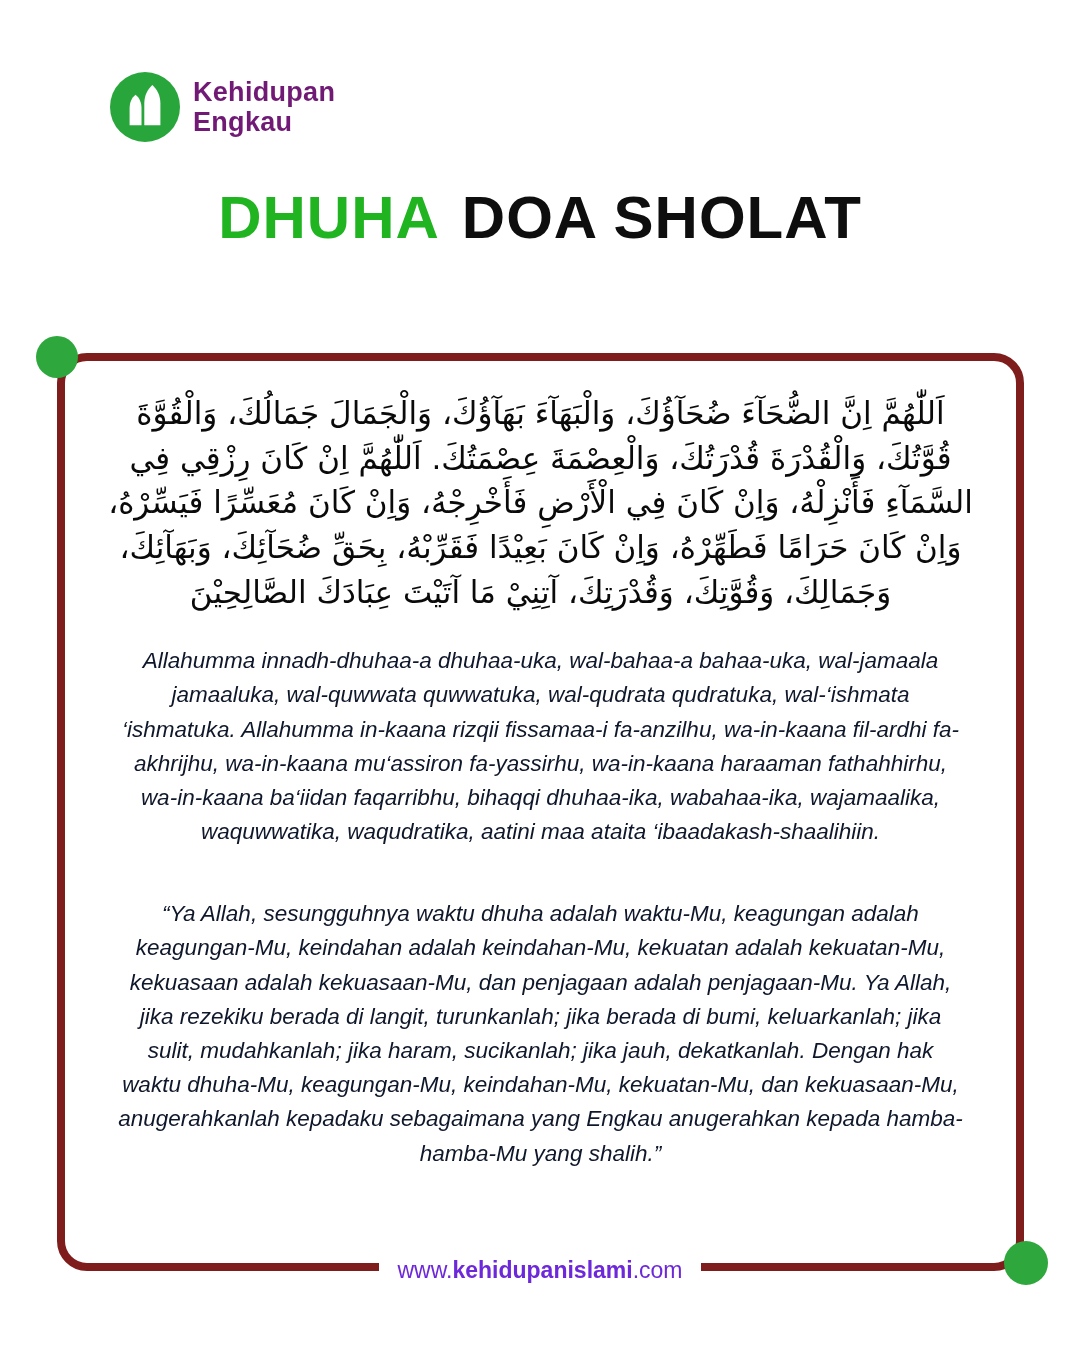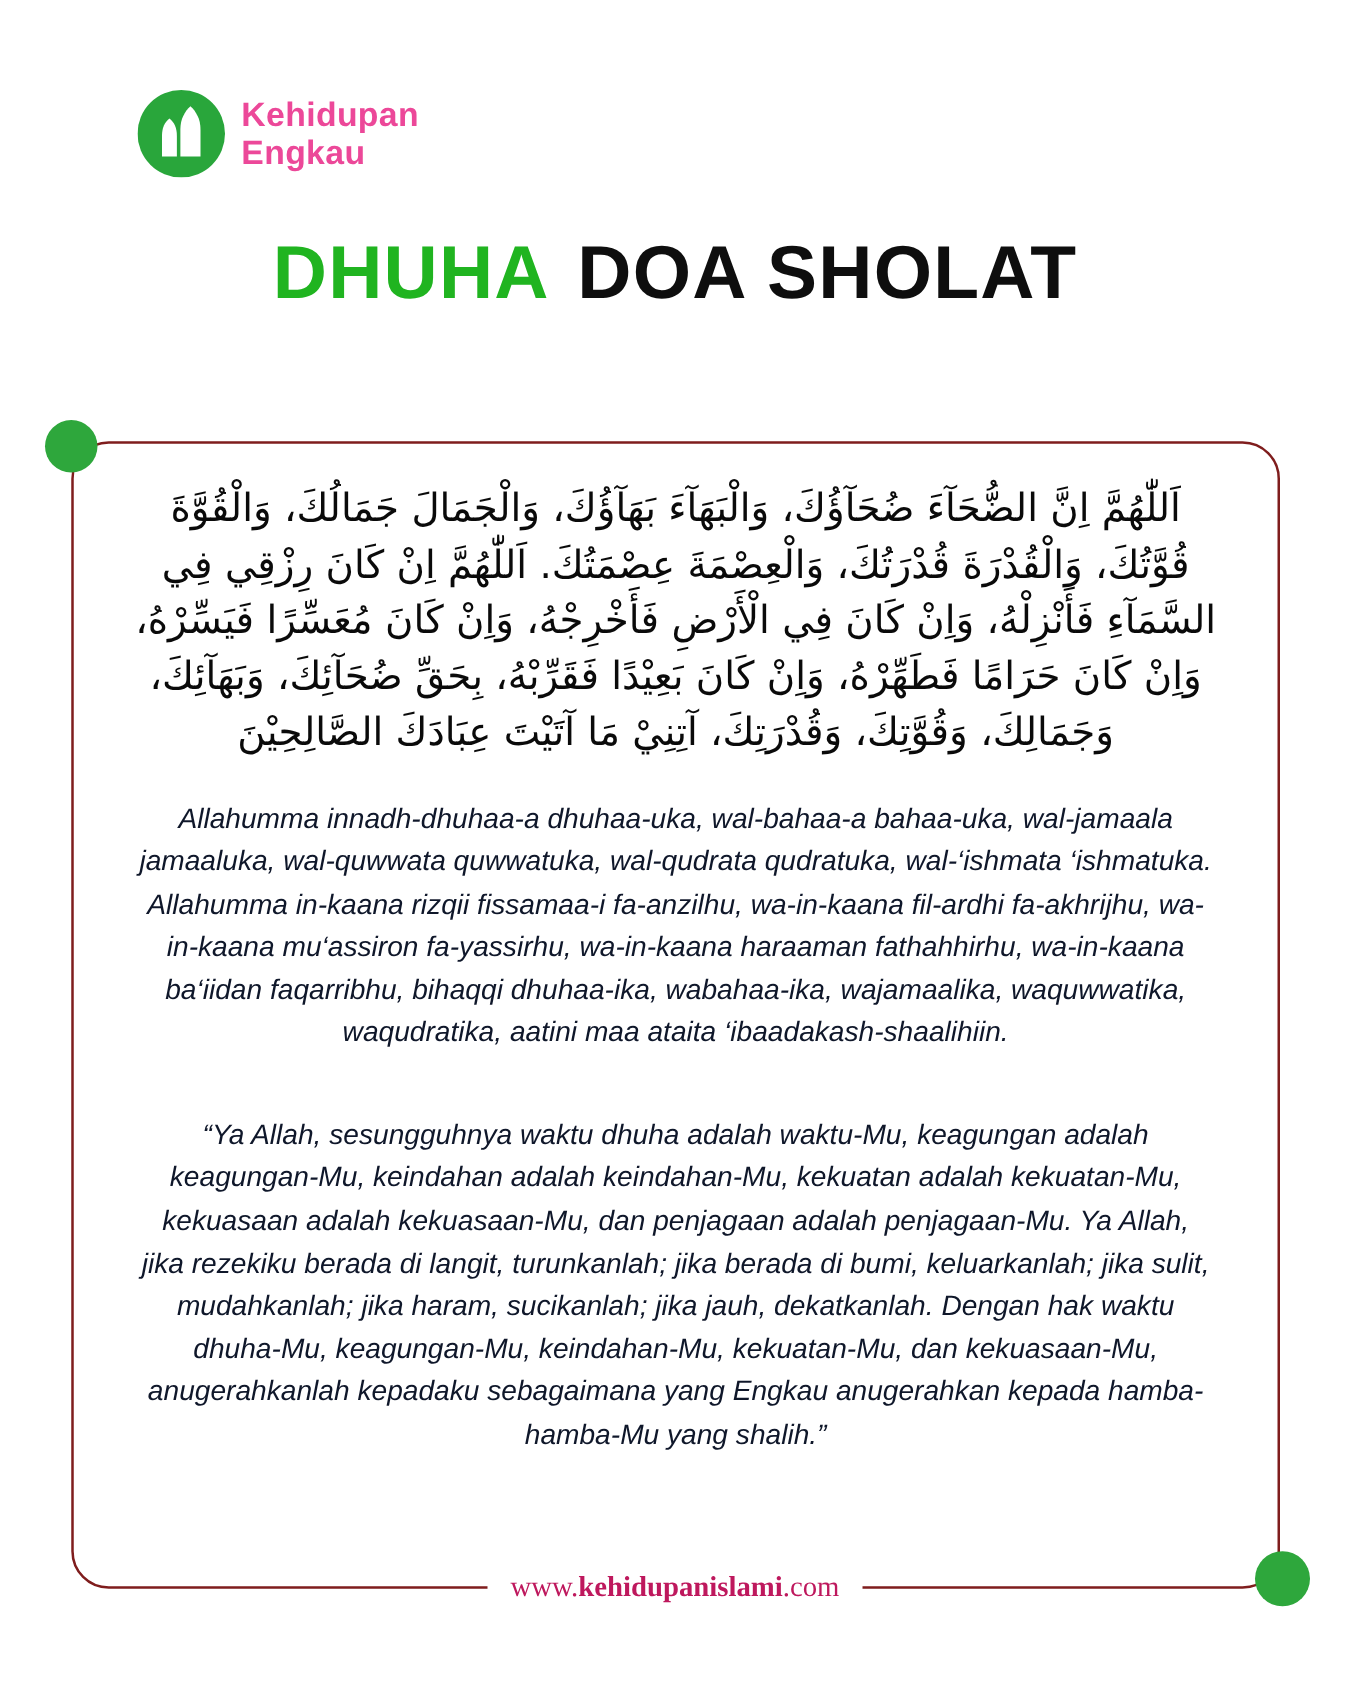--- a/index.html
+++ b/index.html
@@ -3,50 +3,50 @@
 <meta charset="utf-8">
 <style>
   html,body{margin:0;padding:0;background:#ffffff;}
   .page{
     position:relative;width:1080px;height:1350px;background:#ffffff;
     font-family:"Liberation Sans",sans-serif;color:#111;overflow:hidden;
   }
   
   .brand{position:absolute;left:110px;top:72px;display:flex;align-items:center;gap:13px;}
   .logo{width:70px;height:70px;flex:0 0 auto;}
-  .brand-name{font-weight:800;font-size:27px;line-height:1.12;color:#ec4899;letter-spacing:.3px;}
+  .brand-name{font-weight:800;font-size:27px;line-height:1.12;color:#701a75;letter-spacing:.3px;}
   
   .title{
     position:absolute;left:0;top:186px;width:100%;margin:0;text-align:center;
     font-size:60px;font-weight:800;line-height:1.08;color:#0e0e0e;letter-spacing:1px;
   }
   .title .hl{color:#20b420;margin-right:22px;}
   
   .card{
     position:absolute;left:57px;top:353px;width:967px;height:918px;box-sizing:border-box;
-    border:2px solid #7f1d1d;border-radius:30px;text-align:center;overflow:hidden;background:#fff;
+    border:8px solid #7f1d1d;border-radius:30px;text-align:center;overflow:hidden;background:#fff;
   }
   .arabic{
     margin:30px 42px 0;direction:rtl;
     font-family:"DejaVu Sans",sans-serif;
     font-size:31px;line-height:1.44;color:#0a0a0a;
   }
   .latin{
     margin:30px 52px 0;font-style:italic;font-size:22.5px;line-height:1.52;color:#0f172a;
   }
   .translation{margin-top:48px;font-style:italic;}
   
   .dot{position:absolute;border-radius:50%;background:#2ea73c;}
   .dot-tl{left:36px;top:336px;width:42px;height:42px;}
   .dot-br{left:1004px;top:1241px;width:44px;height:44px;}
   
   .footer-wrap{position:absolute;left:0;top:1253px;width:100%;text-align:center;}
   .footer{
     display:inline-block;background:#ffffff;padding:0 18px;line-height:34px;
-    font-size:23px;color:#be185d;white-space:nowrap;font-family:Liberation Serif, serif;
+    font-size:23px;color:#6d28d9;white-space:nowrap;
   }
   .footer b{font-weight:800;}
 </style>
 </head>
 <body>
 
 <div class="page">
 
   <header class="brand">
     <span class="logo">

